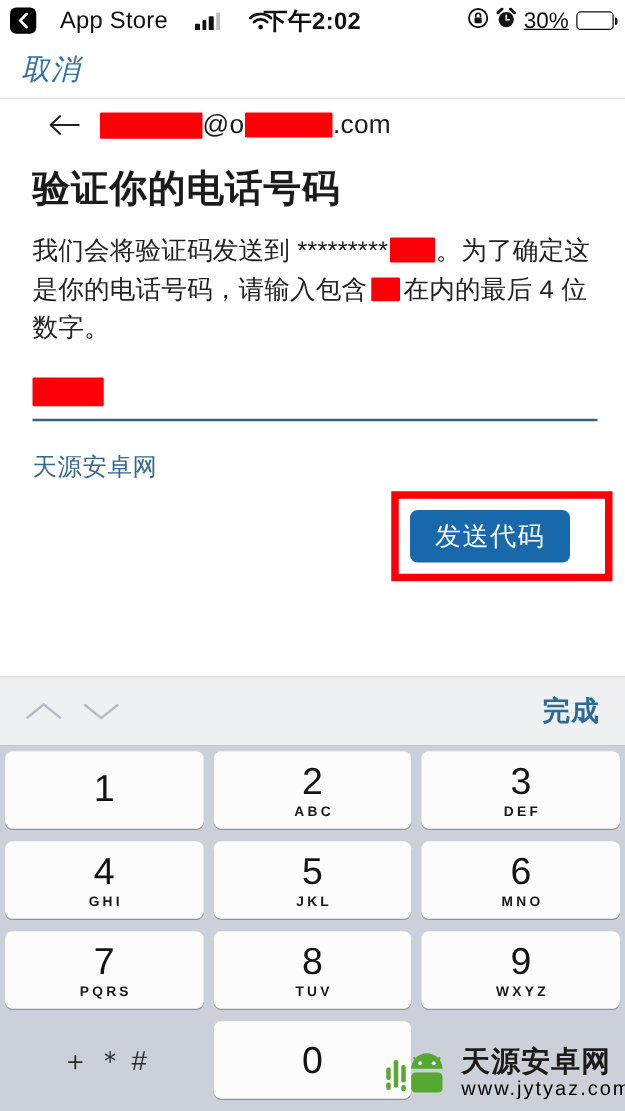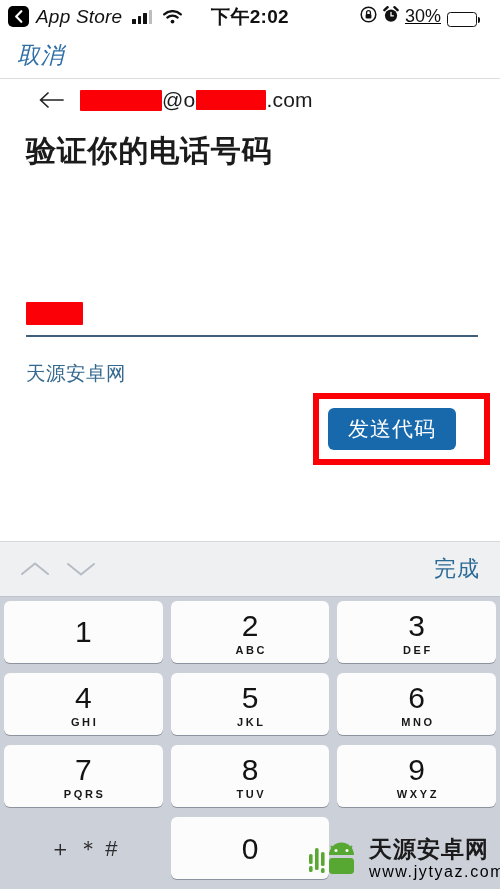--- a/index.html
+++ b/index.html
@@ -9,40 +9,40 @@
     font-family: "Liberation Sans", "DejaVu Sans", sans-serif;
     overflow: hidden;
   }
   #screen { position: relative; width: 500px; height: 889px; background: #fff; }
 
   
   .statusbar {
     position: absolute; left: 0; top: 0; width: 500px; height: 33px;
     display: flex; align-items: center; color: #000;
   }
-  .sb-left { display: flex; align-items: center; gap: 7px; padding-left: 8px; font-style: italic; }
+  .sb-left { display: flex; align-items: center; gap: 19px; padding-left: 8px; }
   .sb-back {
     width: 21px; height: 21px; background: #000; border-radius: 5px;
     display: flex; align-items: center; justify-content: center;
   }
   .sb-back svg { display: block; }
   .sb-carrier { font-size: 19px; letter-spacing: .2px; color: #111; }
   .sb-bars { display: flex; align-items: flex-end; gap: 2px; height: 14px; margin-left: 3px; }
   .sb-bars i { width: 3.5px; background: #111; border-radius: .5px; display: block; }
   .sb-bars i.b1 { height: 5px; }
   .sb-bars i.b2 { height: 8px; }
   .sb-bars i.b3 { height: 11px; }
   .sb-bars i.b4 { height: 14px; background: #bdbdbd; }
   .sb-wifi { margin-left: 4px; display: flex; align-items: center; }
   .sb-center {
     position: absolute; left: 0; right: 0; text-align: center;
     font-size: 19px; font-weight: bold; color: #111; letter-spacing: .3px;
   }
   .sb-right {
-    margin-left: auto; display: flex; align-items: flex-end; gap: 6px; padding-right: 23px; text-decoration: underline;
+    margin-left: auto; display: flex; align-items: center; gap: 6px; padding-right: 9px; text-decoration: underline;
   }
   .sb-pct { font-size: 18px; color: #111; }
   .sb-batt {
     position: relative; width: 30px; height: 15px;
     border: 1.6px solid #111; border-radius: 3.5px; padding: 1.6px;
   }
   .sb-batt::after {
     content: ""; position: absolute; right: -4.4px; top: 4px;
     width: 2.6px; height: 6px; background: #111; border-radius: 0 2px 2px 0;
   }
@@ -114,21 +114,21 @@
   }
   .kbd-toolbar {
     position: relative; width: 500px; height: 56px;
     background: #eef0f2; border-top: 1px solid #d7d9dd; border-bottom: 1px solid #bfc3cb;
     display: flex; align-items: center;
   }
   .chev { width: 46px; height: 46px; display: flex; align-items: center; justify-content: center; }
   .chev:first-child { margin-left: 12px; }
   .kbd-done {
     margin-left: auto; margin-right: 20px;
-    font-size: 22px; color: #2b6a96; letter-spacing: 1px;
+    font-size: 22px; color: #2b6a96; letter-spacing: 1px; font-weight: bold;
   }
   .keygrid {
     padding: 4px 4px 0 4px;
     display: grid; grid-template-columns: repeat(3, 1fr);
     gap: 10px 8px;
   }
   .key {
     height: 62px; background: #fcfcfc; border-radius: 6px;
     box-shadow: 0 1px 0 rgba(120,125,135,.75);
     display: flex; flex-direction: column; align-items: center; justify-content: center;
@@ -222,20 +222,23 @@
       <span class="redact e1"></span>
       <span>@</span>
       <span>o</span>
       <span class="redact e2"></span>
       <span>.com</span>
     </span>
   </div>
 
   <div class="title">验证你的电话号码</div>
 
+  <div class="body-copy">
+    <span>我们会将验证码发送到 *********</span><span class="redact p1"></span><span>。为了确定这是你的电话号码，请输入包含</span><span class="redact p2"></span><span>在内的最后 4 位数字。</span>
+  </div>
 
   <div class="field-wrap">
     <div class="field-value">
       <span class="redact f1"></span>
     </div>
     <div class="field-underline"></div>
   </div>
 
   <div class="have-code">天源安卓网</div>
 

